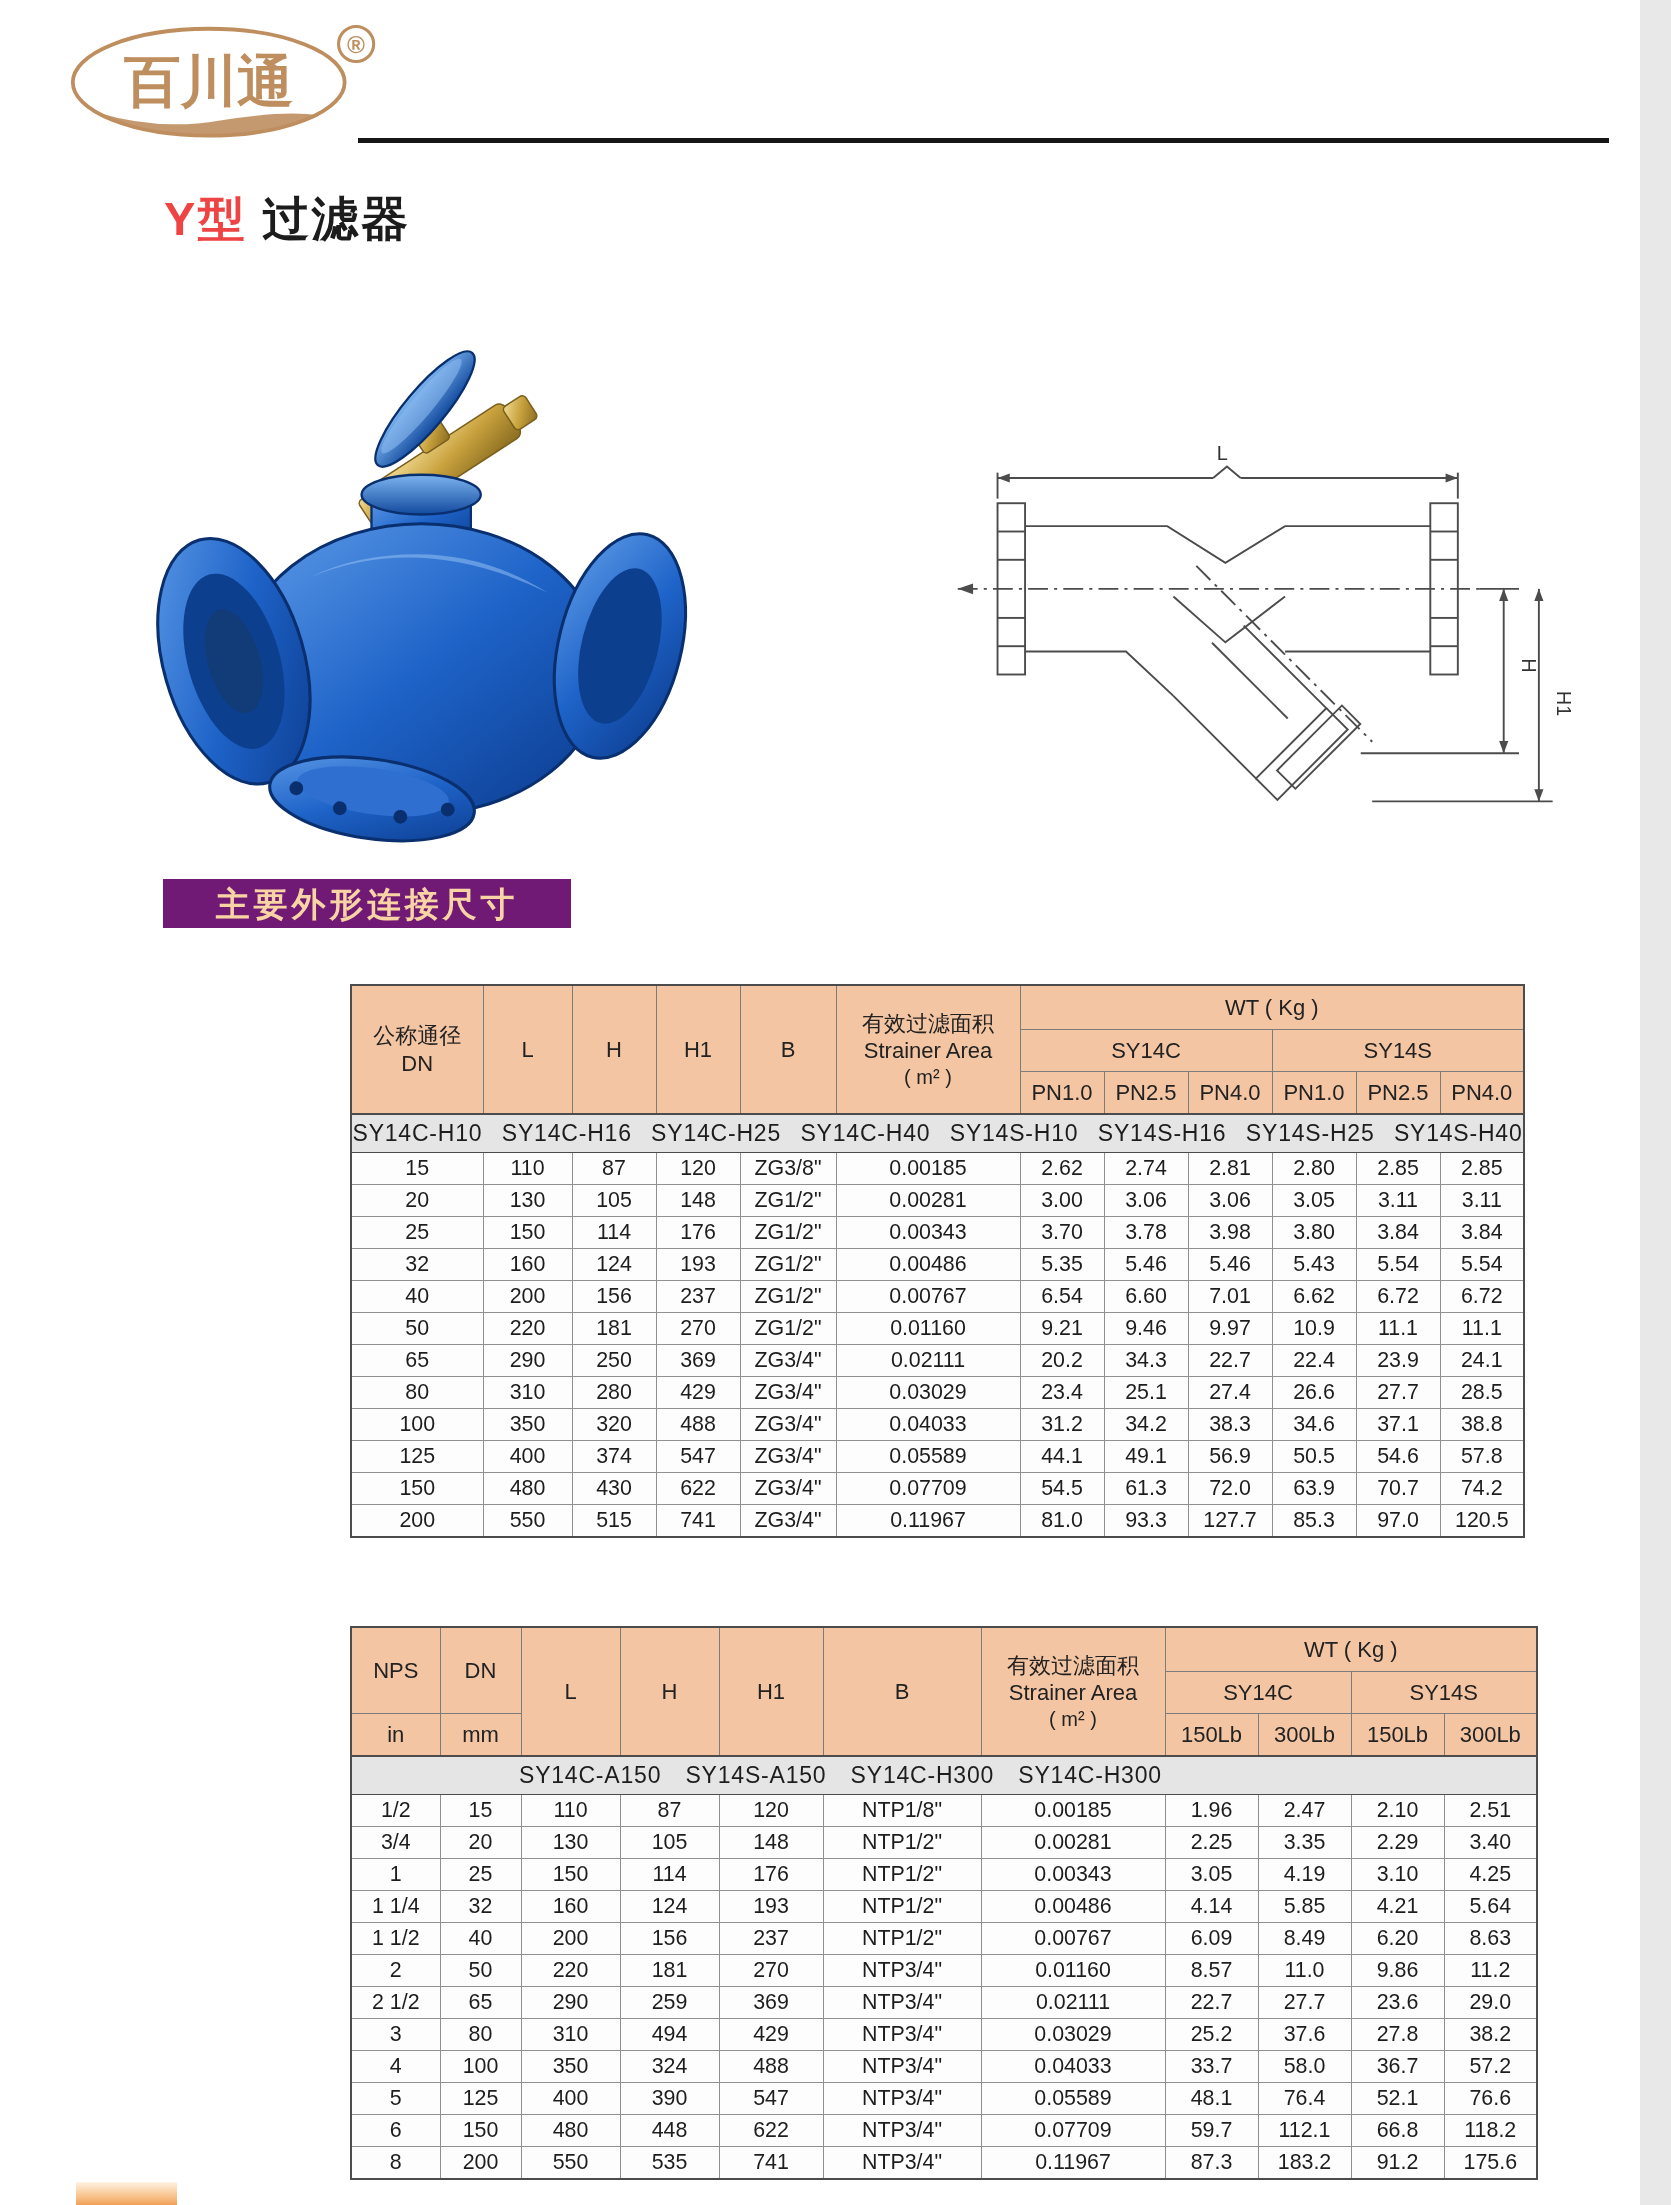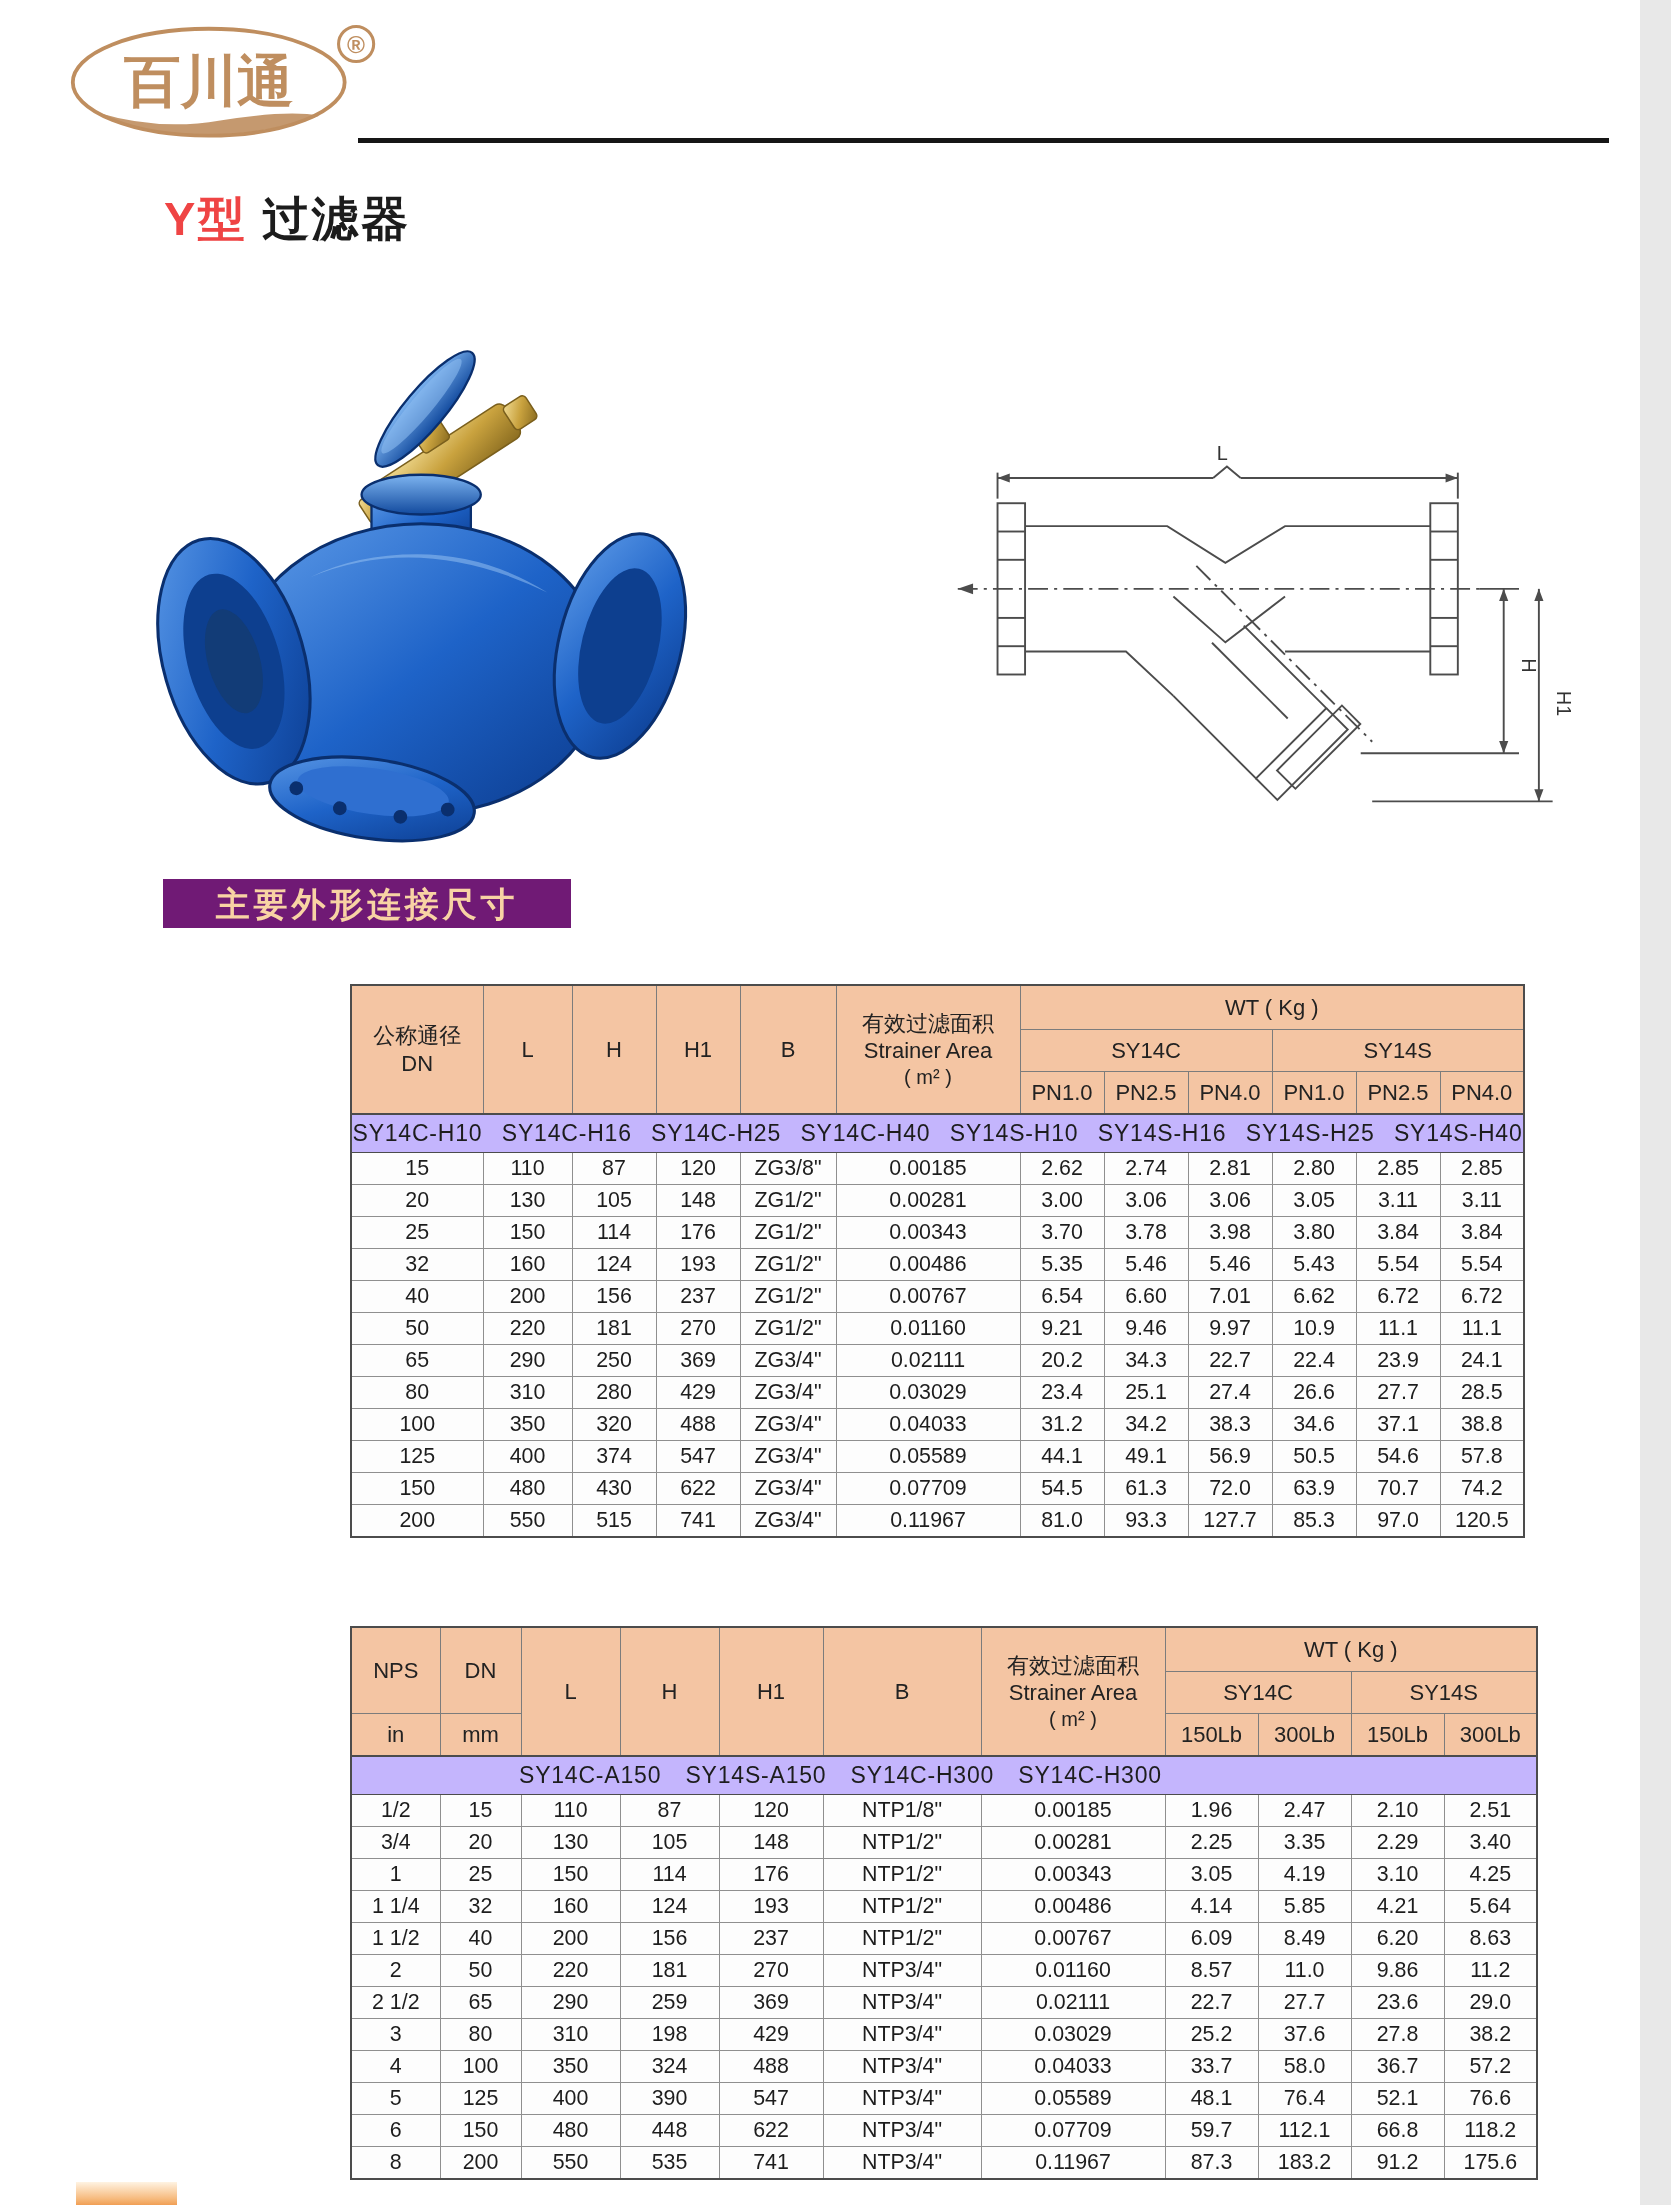--- a/index.html
+++ b/index.html
@@ -32,21 +32,21 @@
   .t2{left:350px;top:1626px;width:1187px;}
   .t1 thead tr:nth-child(1) th{height:43px;}
   .t1 thead tr:nth-child(2) th{height:41px;}
   .t1 thead tr:nth-child(3) th{height:41px;}
   .t2 thead tr:nth-child(1) th{height:43px;}
   .t2 thead tr:nth-child(2) th{height:41px;}
   .t2 thead tr:nth-child(3) th{height:41px;margin-left:40px;}
   .hdr-stack div{line-height:1.25;}
   .hdr-unit{font-size:20px;}
   tr.model td{
-    height:37px;font-size:23px;letter-spacing:0.8px;background:#c4b5fd;
+    height:37px;font-size:23px;letter-spacing:0.8px;background:#e5e5e5;
     border-left:none;border-right:none;border-top:2.3px solid #4c4c4c;border-bottom:1.5px solid #4c4c4c;
   }
   .t1 tr.model td{text-align:center;word-spacing:12.2px;}
   .t2 tr.model td{text-align:left;padding-left:167px;word-spacing:17px;}
   .t2 td{height:31px;}
   
   .footer-block{
     position:absolute;left:76px;top:2182px;width:101px;height:24px;
     background:linear-gradient(#fff3e2 0%,#f6ba7d 70%,#ef9a4e 100%);
   }
@@ -541,21 +541,21 @@
           <td>0.02111</td>
           <td>22.7</td>
           <td>27.7</td>
           <td>23.6</td>
           <td>29.0</td>
         </tr>
         <tr>
           <td>3</td>
           <td>80</td>
           <td>310</td>
-          <td>198</td>
+          <td>494</td>
           <td>429</td>
           <td>NTP3/4"</td>
           <td>0.03029</td>
           <td>25.2</td>
           <td>37.6</td>
           <td>27.8</td>
           <td>38.2</td>
         </tr>
         <tr>
           <td>4</td>

